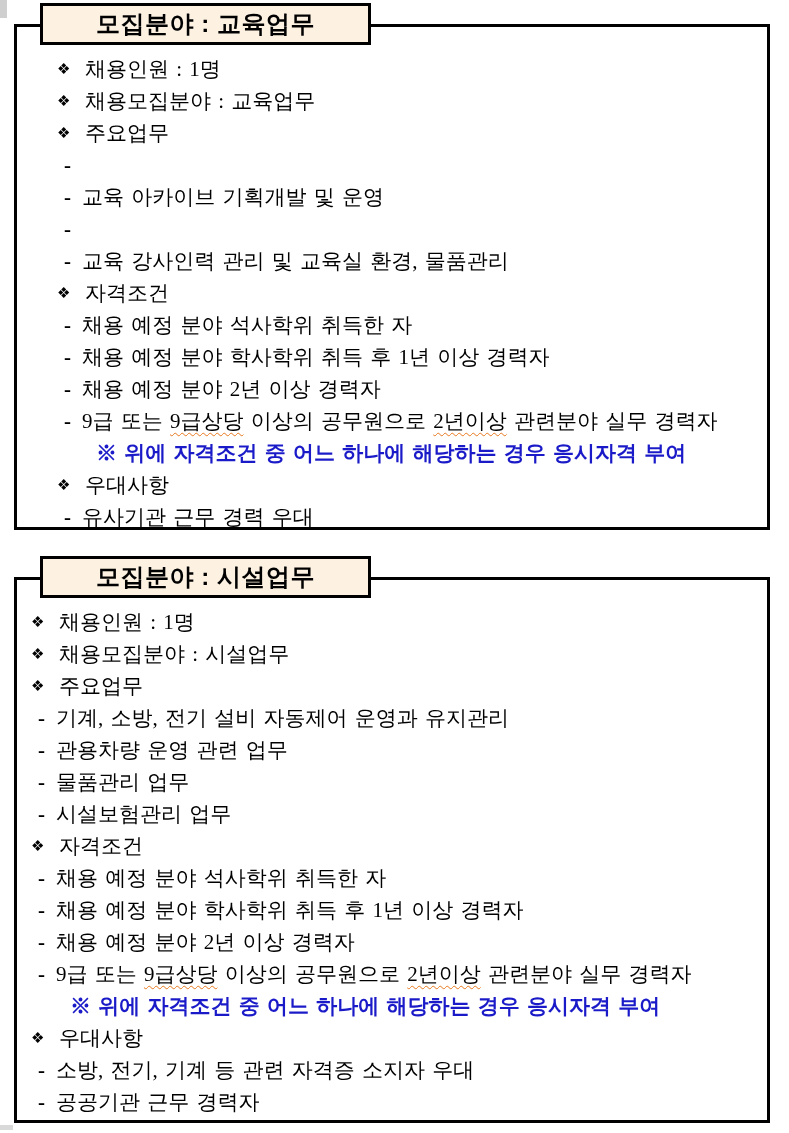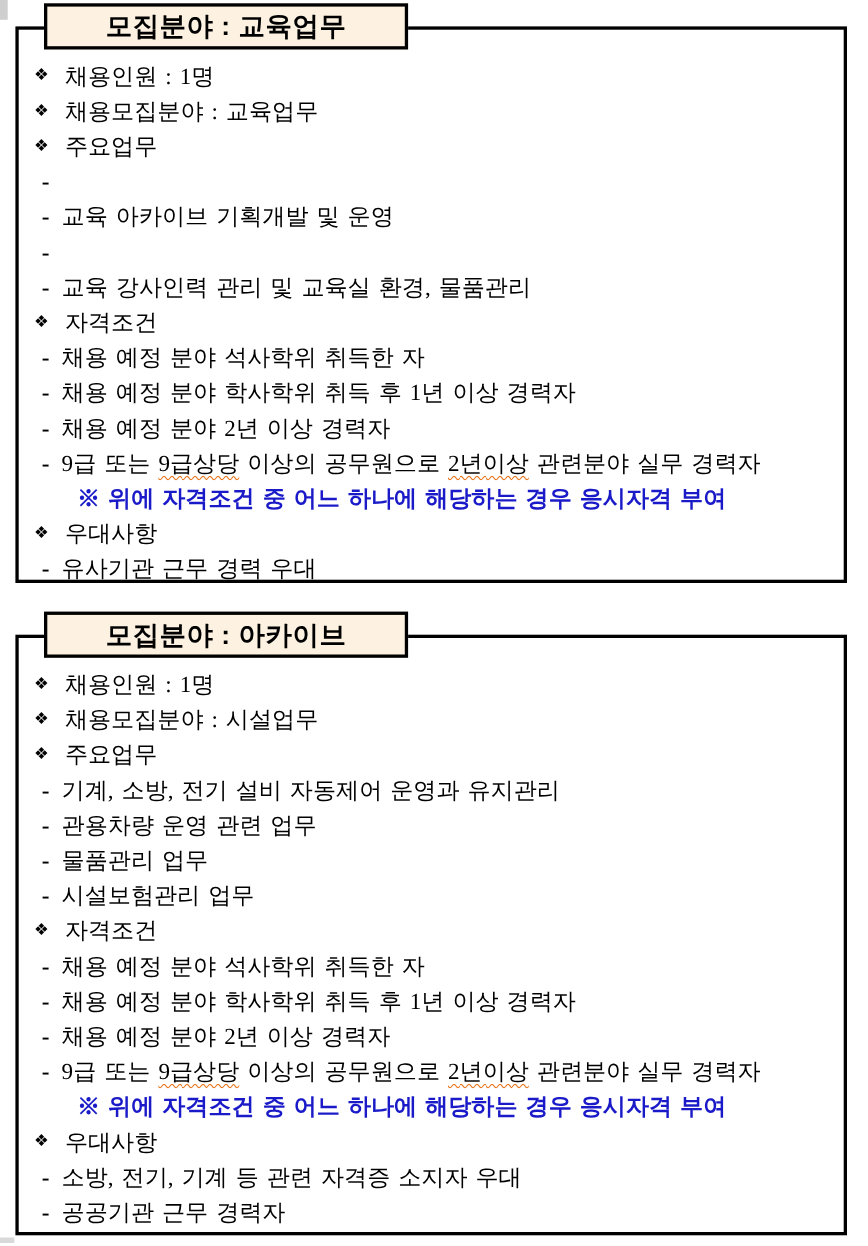--- a/index.html
+++ b/index.html
@@ -20,21 +20,21 @@
   }
   .notice-box {
     position: absolute;
     left: 14px;
     width: 756px;
     border: 3px solid var(--box-border);
     box-sizing: border-box;
     background: #ffffff;
     overflow: visible;
   }
-  .notice-box.sec-0 { top: 24px;  height: 506px; }
+  .notice-box.sec-0 { top: 24px;  height: 506px; padding-left: 26px; }
   .notice-box.sec-1 { top: 577px; height: 546px; }
   .title-box {
     position: absolute;
     top: -24px;
     left: 23px;
     width: 331px;
     height: 42px;
     background: var(--title-bg);
     border: 3px solid var(--box-border);
     box-sizing: border-box;
@@ -175,21 +175,21 @@
 
   <div class="line dash-line">
     <span class="marker">-</span>
     <span class="line-text">유사기관 근무 경력 우대</span>
   </div>
 </div>
   </section>
 
   <section class="notice-box sec-1">
     <div class="title-box">
-      <span class="title-text">모집분야 : 아카이브</span>
+      <span class="title-text">모집분야 : 시설업무</span>
     </div>
     <div class="box-body">
   <div class="line bullet-line">
     <span class="marker">❖</span>
     <span class="line-text">채용인원 : 1명</span>
   </div>
 
   <div class="line bullet-line">
     <span class="marker">❖</span>
     <span class="line-text">채용모집분야 : 시설업무</span>

